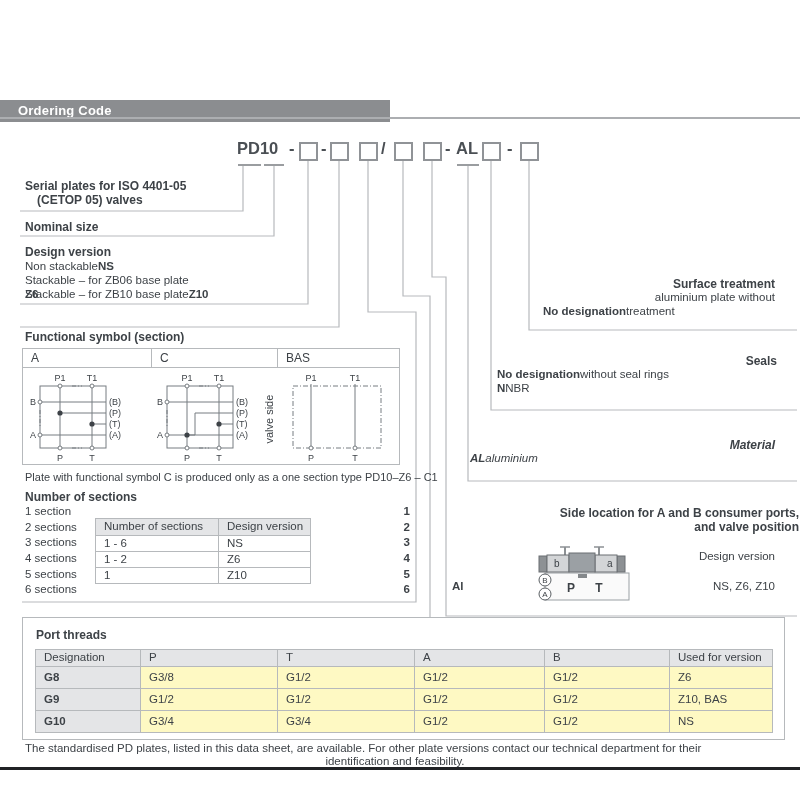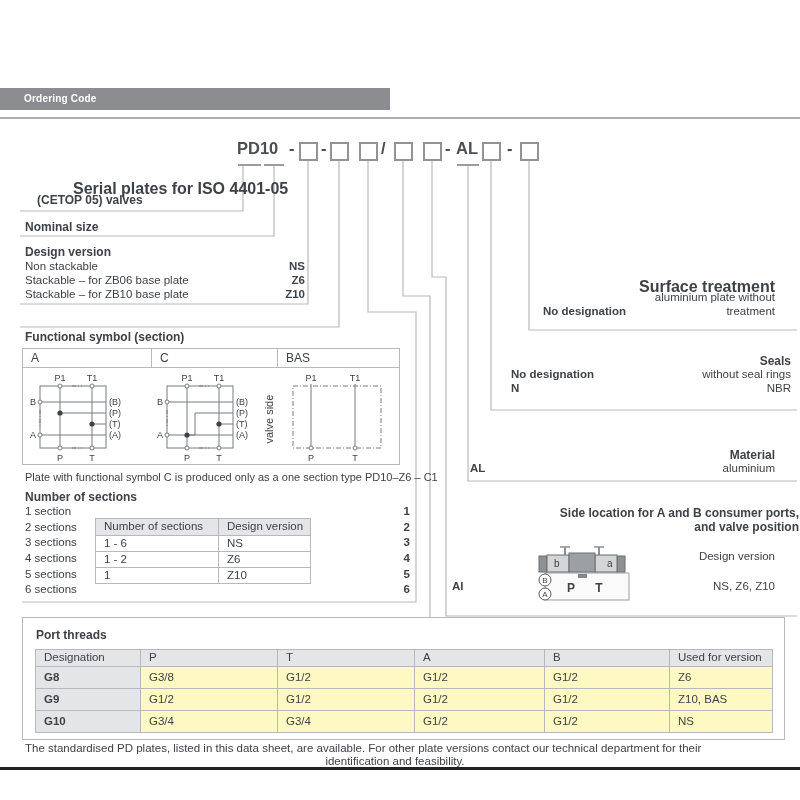--- a/index.html
+++ b/index.html
@@ -6,33 +6,33 @@
   html,body { background:#fff; }
   .page {
     position:relative; width:800px; height:800px; background:#ffffff;
     font-family:"Liberation Sans", sans-serif; color:#3d4247; overflow:hidden;
     font-size:11.5px; line-height:1.2;
   }
   .abs { position:absolute; }
   .b { font-weight:bold; }
   .right { text-align:right; }
   
-  .hdr-bar { left:0; top:88px; width:390px; height:22px; background:#8b8d90;
-             color:#fff; font-weight:bold; font-size:10px; line-height:22px; padding-left:24px; letter-spacing:.2px;}
+  .hdr-bar { left:0; top:100px; width:390px; height:22px; background:#8b8d90;
+             color:#fff; font-weight:bold; font-size:13px; line-height:22px; padding-left:18px; letter-spacing:.2px;}
   .hdr-rule { left:0; top:117px; width:800px; height:2px; background:#acaeb1; }
   
   .code-txt { top:139px; font-size:16.5px; font-weight:bold; color:#4a4f54; }
   .code-box { top:142px; width:19px; height:19px; border:2px solid #90939700; border:2px solid #909397; background:#fff; }
   .uline { height:2px; background:#9a9da0; top:164px; }
   
   svg.leaders { left:0; top:0; width:800px; height:800px; }
   .leaders polyline { fill:none; stroke:#b7babd; stroke-width:1.2; }
   
   .row14 { height:14px; }
-  .flexrow { display:flex; justify-content:space-between; }
+  .flexrow { display:flex; }
   
   .fs-head { left:22px; top:348px; width:378px; height:20px; border:1px solid #b6b9bc; display:flex; font-size:12px; }
   .fs-cell { line-height:19px; padding-left:8px; }
   .fs-cell + .fs-cell { border-left:1px solid #b6b9bc; }
   .fs-frame { left:22px; top:348px; width:378px; height:117px; border:1px solid #b6b9bc; }
   .valve-side { left:237px; top:404px; width:66px; transform:rotate(-90deg); font-size:11px; }
   
   .ns-list { left:25px; top:505px; width:385px; }
   .ns-row { display:flex; justify-content:space-between; height:15.7px;gap:12px; }
   
@@ -80,31 +80,31 @@
   <div class="abs code-txt" style="left:381px;">/</div>
   <div class="abs code-box" style="left:394px;"></div>
   <div class="abs code-box" style="left:423px;"></div>
   <div class="abs code-txt" style="left:445px;">-</div>
   <div class="abs code-txt" style="left:456px;">AL</div>
   <div class="abs uline" style="left:457px; width:22px;"></div>
   <div class="abs code-box" style="left:482px;"></div>
   <div class="abs code-txt" style="left:507px;">-</div>
   <div class="abs code-box" style="left:520px;"></div>
 
-  <div class="abs b" style="left:25px; top:179px; font-size:16px;margin-left:48px;">Serial plates for ISO 4401-05</div>
+  <div class="abs b" style="left:25px; top:179px; font-size:12px;">Serial plates for ISO 4401-05</div>
   <div class="abs b" style="left:25px; top:193px; font-size:12px;margin-left:12px;">(CETOP 05) valves</div>
 
   <div class="abs b" style="left:25px; top:220px; font-size:12px;">Nominal size</div>
 
   <div class="abs b" style="left:25px; top:245px; font-size:12px;">Design version</div>
   <div class="abs flexrow row14" style="left:25px; top:260px; width:280px;">
     <span>Non stackable</span>
     <span class="b">NS</span>
   </div>
-  <div class="abs flexrow row14" style="left:25px; top:274px; width:280px;">
+  <div class="abs flexrow row14" style="left:25px; top:274px; width:280px;flex-direction:column;">
     <span>Stackable – for ZB06 base plate</span>
     <span class="b">Z6</span>
   </div>
   <div class="abs flexrow row14" style="left:25px; top:288px; width:280px;">
     <span>Stackable – for ZB10 base plate</span>
     <span class="b">Z10</span>
   </div>
 
   <div class="abs b" style="left:25px; top:330px; font-size:12px;">Functional symbol (section)</div>
   <div class="abs fs-frame"></div>
@@ -246,41 +246,41 @@
           <td>Z6</td>
         </tr>
     <tr style="height:16px;">
           <td>1</td>
           <td>Z10</td>
         </tr>
   </tbody>
     </table>
 
   <div class="abs" style="left:543px; top:277px; width:232px;">
-    <div class="right b row14" style="font-size:16px;">Surface treatment</div>
+    <div class="right b row14" style="font-size:12px;">Surface treatment</div>
     <div class="right row14">aluminium plate without</div>
     <div class="flexrow row14">
       <span class="b">No designation</span>
       <span>treatment</span>
     </div>
   </div>
 
-  <div class="abs" style="left:511px; top:354px; width:280px;">
+  <div class="abs" style="left:497px; top:354px; width:280px;">
     <div class="right b row14" style="font-size:12px;">Seals</div>
     <div class="flexrow row14">
       <span class="b">No designation</span>
       <span>without seal rings</span>
     </div>
     <div class="flexrow row14">
       <span class="b">N</span>
       <span>NBR</span>
     </div>
   </div>
 
-  <div class="abs" style="left:470px; top:448px; width:305px;">
+  <div class="abs" style="left:470px; top:438px; width:305px;font-style:italic;">
     <div class="right b row14" style="font-size:12px;">Material</div>
     <div class="flexrow row14">
       <span class="b">AL</span>
       <span>aluminium</span>
     </div>
   </div>
 
   <div class="abs" style="left:472px; top:506px; width:327px;">
     <div class="right b row14" style="font-size:12px;">Side location for A and B consumer ports,</div>
     <div class="right b row14" style="font-size:12px;">and valve position</div>

